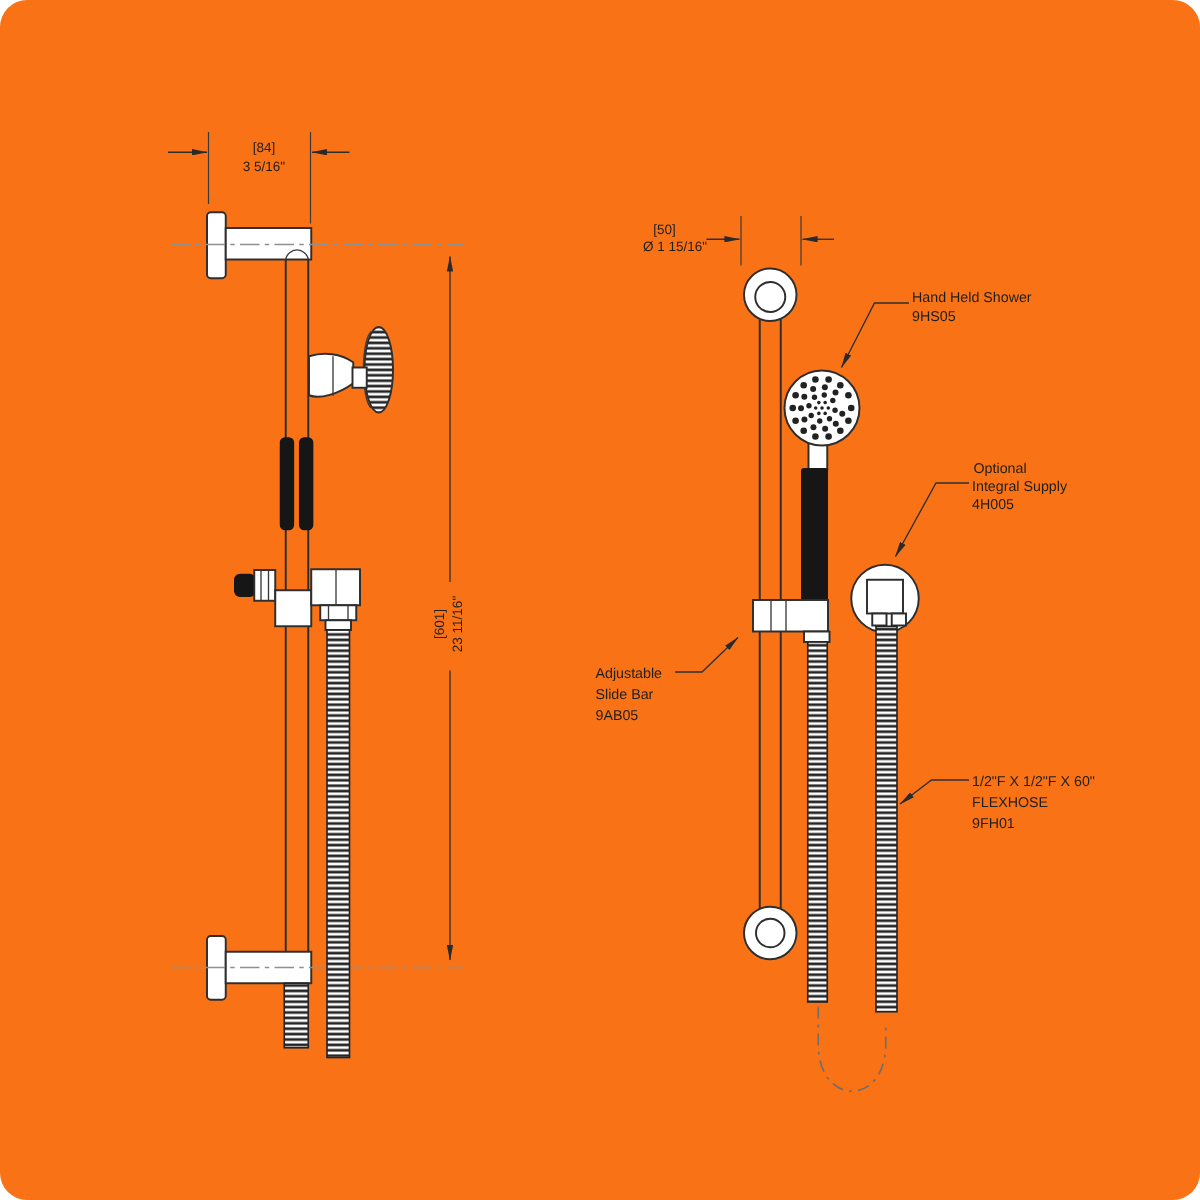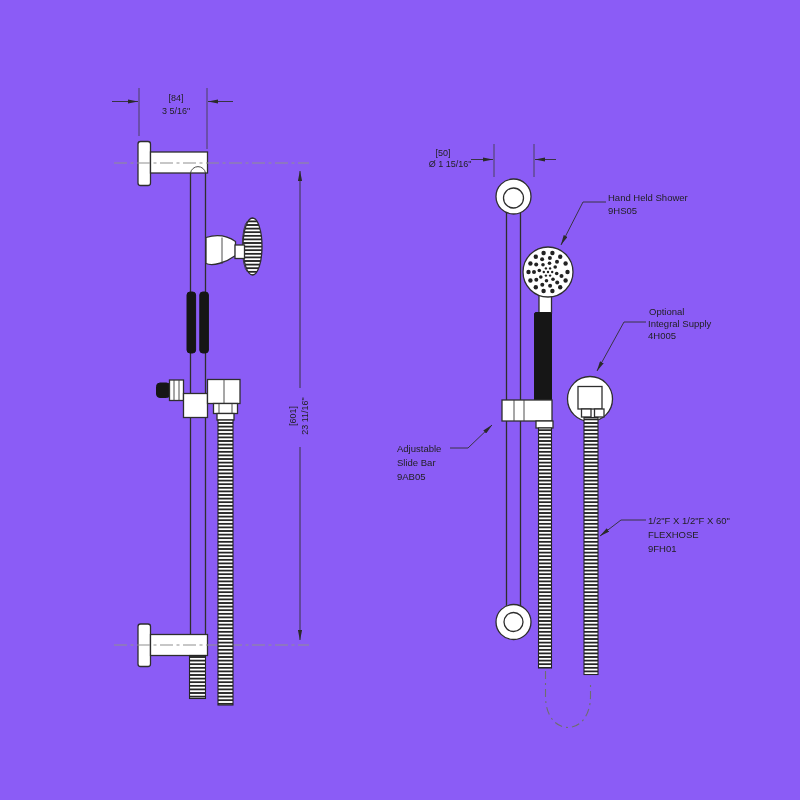--- a/index.html
+++ b/index.html
@@ -1,16 +1,16 @@
 <!DOCTYPE html>
 <html><head>
 <meta charset="utf-8">
 <style>
   html,body{margin:0;padding:0;background:#fff;}
-  .canvas{width:800px;height:800px;background:#8b5cf6;position:relative;overflow:hidden;}
+  .canvas{width:800px;height:800px;background:#f97316;position:relative;overflow:hidden;border-radius:18px;}
   svg{display:block;}
   text{font-family:"Liberation Sans", sans-serif;fill:#1f1f1f;}
   .callout{font-size:9.5px;}
   .dimtxt{font-size:9px;}
   .outline{stroke:#2e2e2e;stroke-width:1.3;fill:#ffffff;}
   .thin{stroke:#3a3a3a;stroke-width:0.9;fill:none;}
   .bar{stroke:#2e2e2e;stroke-width:1.3;fill:none;}
   .dark{fill:#161616;stroke:#161616;}
   .centerline{stroke:#8f8f8f;stroke-width:1;fill:none;stroke-dasharray:13 3.5 3 3.5;}
   .dimline{stroke:#2f2f2f;stroke-width:0.9;fill:none;}

